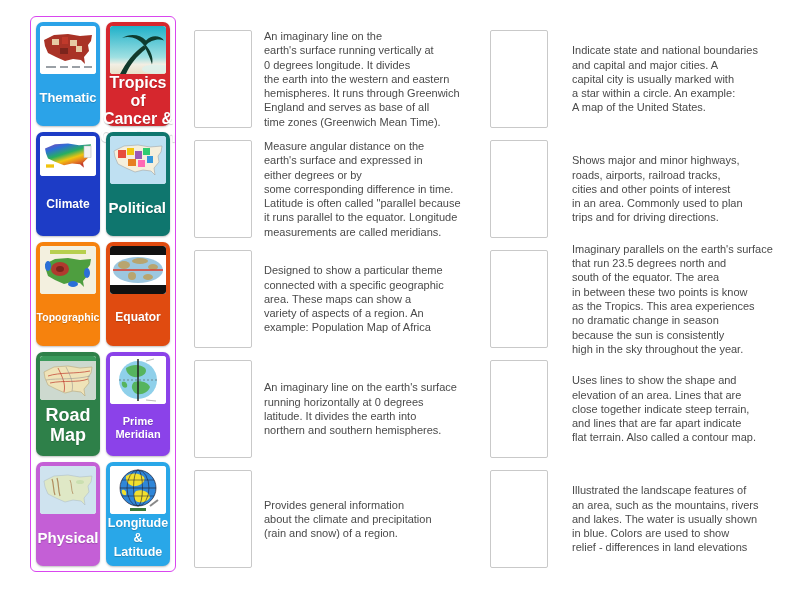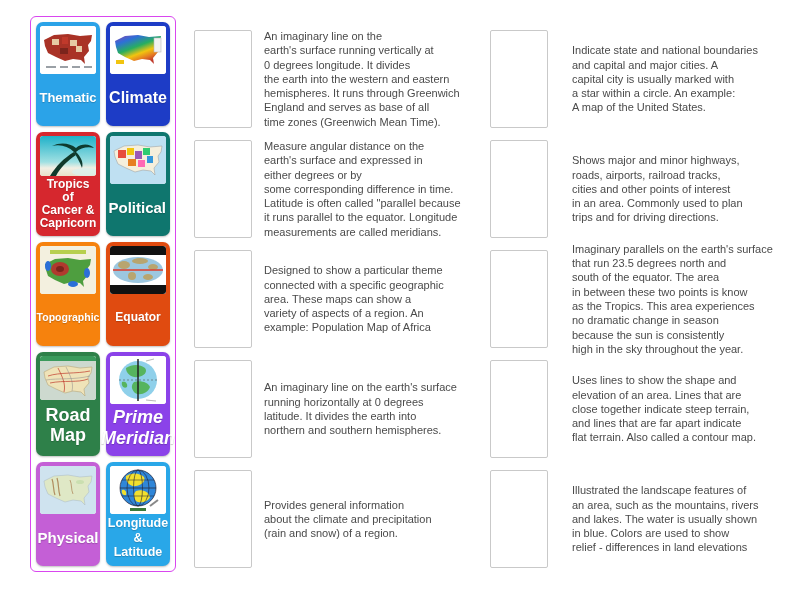--- a/index.html
+++ b/index.html
@@ -55,21 +55,21 @@
   }
   .tile:nth-child(1)  .tlabel { font-size: 13px; }
   .tile:nth-child(2)  .tlabel { font-size: 16px; }
   .tile:nth-child(3)  .tlabel { font-size: 12px; line-height: 1.08; }
   .tile:nth-child(3)  .thumb  { height: 40px; }
   .tile:nth-child(4)  .tlabel { font-size: 15px; }
   .tile:nth-child(5)  .tlabel { font-size: 10.5px; }
   .tile:nth-child(6)  .tlabel { font-size: 12px; }
   .tile:nth-child(7)  .tlabel { font-size: 18px; line-height: 1.1; }
   .tile:nth-child(7)  .thumb  { height: 44px; }
-  .tile:nth-child(8)  .tlabel { font-size: 18px; line-height: 1.15; font-style: italic; }
+  .tile:nth-child(8)  .tlabel { font-size: 11px; line-height: 1.15; }
   .tile:nth-child(9)  .tlabel { font-size: 15px; }
   .tile:nth-child(10) .tlabel { font-size: 12.5px; line-height: 1.15; }
 
   
   .defcol { position: absolute; top: 24px; }
   .col-mid   { left: 194px; width: 286px; }
   .col-right { left: 490px; width: 300px; }
   .defrow {
     height: 110px;
     display: flex;
@@ -104,42 +104,20 @@
         <path d="M4 14 L14 9 L28 8 L40 10 L52 9 L51 15 L48 19 L49 25 L44 31 L45 38 L41 34 L33 33 L25 35 L16 31 L8 27 L5 20 Z" fill="#a93226"></path>
         <rect x="12" y="13" width="7" height="6" fill="#e6c9a3"></rect>
         <rect x="22" y="11" width="6" height="7" fill="#c0392b"></rect>
         <rect x="30" y="14" width="7" height="6" fill="#e6c9a3"></rect>
         <rect x="20" y="22" width="8" height="6" fill="#7b241c"></rect>
         <rect x="36" y="20" width="6" height="6" fill="#e6c9a3"></rect>
         <path d="M6 41 h10 M20 41 h8 M32 41 h8 M44 41 h8" stroke="#9aa0a6" stroke-width="2"></path>
       </svg>
     </div>
     <div class="tlabel">Thematic</div>
-  </div>
-
-  <div class="tile" style="background-color: rgb(29, 60, 198);">
-    <div class="thumb">
-      <svg viewBox="0 0 56 48" preserveAspectRatio="none">
-        <defs>
-          <linearGradient id="gclim" x1="0" y1="0" x2="0.6" y2="1">
-            <stop offset="0" stop-color="#8e44ad"></stop>
-              <stop offset="0.25" stop-color="#2e6fd8"></stop>
-            <stop offset="0.5" stop-color="#27ae60"></stop>
-              <stop offset="0.7" stop-color="#f1c40f"></stop>
-            <stop offset="0.85" stop-color="#e67e22"></stop>
-              <stop offset="1" stop-color="#c0392b"></stop>
-          </linearGradient>
-        </defs>
-        <rect width="56" height="48" fill="#ffffff"></rect>
-        <path d="M5 15 L15 10 L28 9 L39 11 L51 10 L50 16 L47 20 L48 26 L43 32 L44 38 L40 34 L32 33 L24 35 L15 31 L8 27 L6 21 Z" fill="url(#gclim)"></path>
-        <rect x="44" y="12" width="7" height="14" fill="#f2f2f2" stroke="#bbb" stroke-width="0.6"></rect>
-        <rect x="6" y="34" width="8" height="4" fill="#f1c40f"></rect>
-      </svg>
-    </div>
-    <div class="tlabel">Climate</div>
   </div>
 
   <div class="tile" style="background-color: rgb(214, 39, 46);">
     <div class="thumb">
       <svg viewBox="0 0 56 40" preserveAspectRatio="none">
         <defs>
           <linearGradient id="gsky" x1="0" y1="0" x2="0" y2="1">
             <stop offset="0" stop-color="#1fb1c9"></stop>
               <stop offset="0.65" stop-color="#9fe0e2"></stop>
             <stop offset="0.8" stop-color="#f2efe4"></stop>
@@ -151,20 +129,42 @@
         <path d="M34 16 C28 10 20 8 12 10 C20 6 30 7 36 12 C42 7 50 8 54 12 C48 10 40 12 36 16 C40 20 44 26 42 32 C40 26 36 20 34 16 Z" fill="#0e3b2e"></path>
         <ellipse cx="46" cy="36" rx="14" ry="4" fill="#d9f2f0" opacity="0.7"></ellipse>
       </svg>
     </div>
     <div class="tlabel">Tropics
 of
 Cancer &amp;
 Capricorn</div>
   </div>
 
+  <div class="tile" style="background-color: rgb(29, 60, 198);">
+    <div class="thumb">
+      <svg viewBox="0 0 56 48" preserveAspectRatio="none">
+        <defs>
+          <linearGradient id="gclim" x1="0" y1="0" x2="0.6" y2="1">
+            <stop offset="0" stop-color="#8e44ad"></stop>
+              <stop offset="0.25" stop-color="#2e6fd8"></stop>
+            <stop offset="0.5" stop-color="#27ae60"></stop>
+              <stop offset="0.7" stop-color="#f1c40f"></stop>
+            <stop offset="0.85" stop-color="#e67e22"></stop>
+              <stop offset="1" stop-color="#c0392b"></stop>
+          </linearGradient>
+        </defs>
+        <rect width="56" height="48" fill="#ffffff"></rect>
+        <path d="M5 15 L15 10 L28 9 L39 11 L51 10 L50 16 L47 20 L48 26 L43 32 L44 38 L40 34 L32 33 L24 35 L15 31 L8 27 L6 21 Z" fill="url(#gclim)"></path>
+        <rect x="44" y="12" width="7" height="14" fill="#f2f2f2" stroke="#bbb" stroke-width="0.6"></rect>
+        <rect x="6" y="34" width="8" height="4" fill="#f1c40f"></rect>
+      </svg>
+    </div>
+    <div class="tlabel">Climate</div>
+  </div>
+
   <div class="tile" style="background-color: #0f766e; align-items: flex-end;">
     <div class="thumb">
       <svg viewBox="0 0 56 48" preserveAspectRatio="none">
         <rect width="56" height="48" fill="#bfe0f2"></rect>
         <path d="M4 15 L14 10 L28 9 L40 11 L52 10 L51 16 L48 20 L49 26 L44 32 L45 39 L41 35 L33 34 L25 36 L16 32 L8 28 L5 21 Z" fill="#f5efdc" stroke="#999999" stroke-width="0.5"></path>
         <rect x="8" y="14" width="8" height="8" fill="#e74c3c"></rect>
         <rect x="17" y="12" width="7" height="7" fill="#f1c40f"></rect>
         <rect x="25" y="15" width="7" height="8" fill="#9b59b6"></rect>
         <rect x="33" y="12" width="7" height="7" fill="#2ecc71"></rect>
         <rect x="18" y="23" width="8" height="7" fill="#e67e22"></rect>

